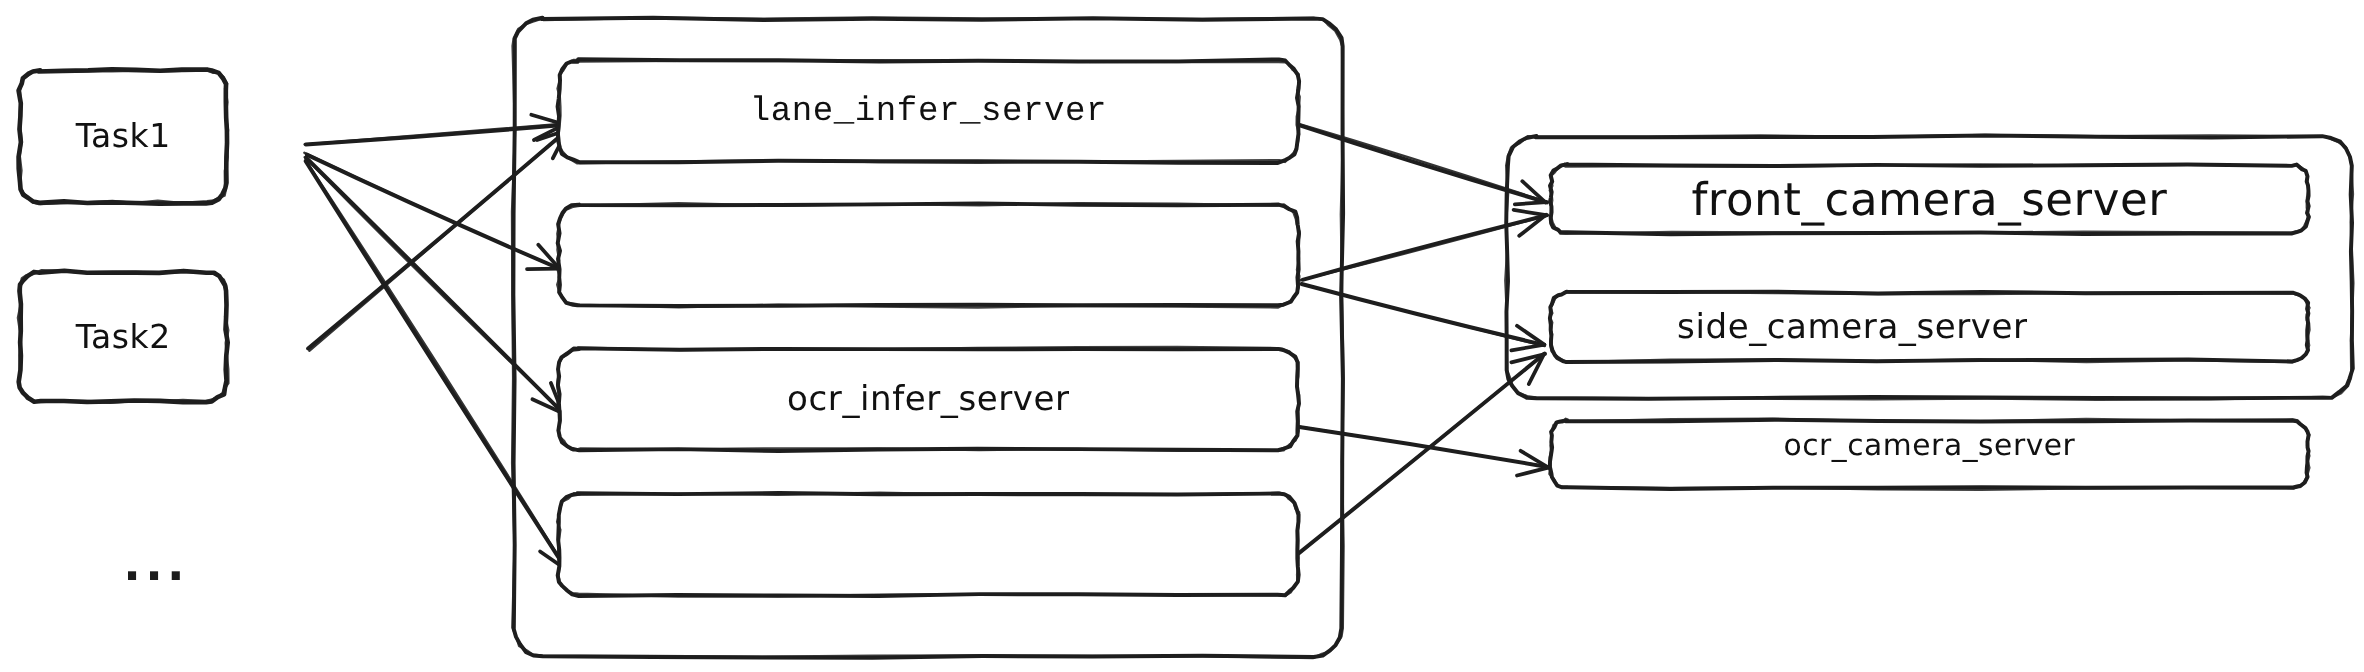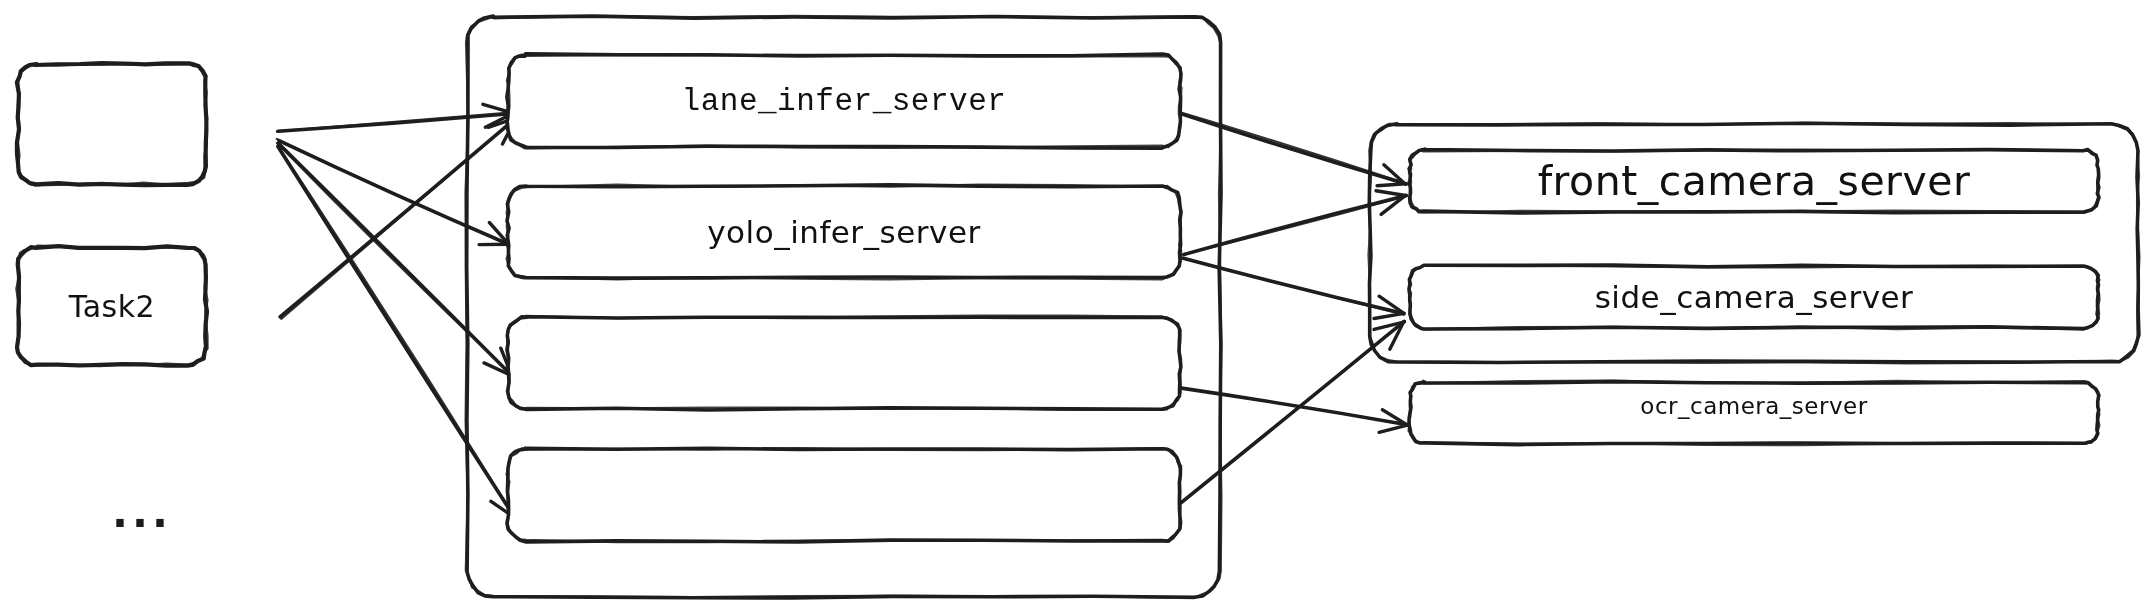--- a/index.html
+++ b/index.html
@@ -182,20 +182,21 @@
         <path d="M1424.0 266.0 L1518.3 266.0 L1612.6 266.0 L1706.9 266.0 L1801.1 266.0 L1895.4 266.0 L1989.7 266.0 L2084.0 266.0 L2088.3 266.7 L2092.2 268.7 L2095.3 271.8 L2097.3 275.7 L2098.0 280.0 L2098.0 284.9 L2098.0 289.7 L2098.0 294.6 L2098.0 299.4 L2098.0 304.3 L2098.0 309.1 L2098.0 314.0 L2097.3 318.3 L2095.3 322.2 L2092.2 325.3 L2088.3 327.3 L2084.0 328.0 L1989.7 328.0 L1895.4 328.0 L1801.1 328.0 L1706.9 328.0 L1612.6 328.0 L1518.3 328.0 L1424.0 328.0 L1419.7 327.3 L1415.8 325.3 L1412.7 322.2 L1410.7 318.3 L1410.0 314.0 L1410.0 309.1 L1410.0 304.3 L1410.0 299.4 L1410.0 294.6 L1410.0 289.7 L1410.0 284.9 L1410.0 280.0 L1410.7 275.7 L1412.7 271.8 L1415.8 268.7 L1419.7 266.7 L1424.0 266.0 Z" fill="#ffffff" stroke="none"></path>
         <path d="M1424.9 265.3 L1518.5 265.4 L1612.6 265.1 L1707.3 266.8 L1801.6 265.4 L1895.6 266.5 L1989.9 266.4 L2084.3 266.1 L2088.3 267.3 L2091.3 268.7 L2095.1 271.2 L2098.3 275.3 L2097.4 280.8 L2098.5 284.8 L2097.7 288.8 L2098.2 293.9 L2097.5 300.1 L2097.5 304.9 L2097.7 309.7 L2097.1 313.7 L2098.2 318.2 L2096.3 321.9 L2092.3 325.7 L2088.1 327.4 L2083.9 328.6 L1989.5 326.9 L1895.4 327.2 L1800.6 327.4 L1706.0 328.4 L1613.5 327.3 L1518.0 328.6 L1423.3 329.0 L1420.7 328.2 L1415.6 325.5 L1413.6 323.0 L1411.3 318.3 L1410.0 313.7 L1410.0 309.8 L1410.3 305.3 L1409.7 299.7 L1409.8 295.3 L1409.0 289.4 L1409.9 283.9 L1409.4 279.3 L1410.8 276.5 L1412.5 270.9 L1416.6 268.4 L1419.6 267.7 L1424.1 265.2 Z" fill="none" stroke="#1e1e1e" stroke-width="3.6" stroke-linecap="round" stroke-linejoin="round"></path>
         <path d="M1424.0 266.0 L1517.6 265.4 L1613.5 266.4 L1707.6 267.4 L1801.5 267.3 L1895.3 266.4 L1990.6 265.9 L2084.8 266.9 L2089.0 268.2 L2092.7 269.1 L2096.0 273.2 L2097.1 276.3 L2099.5 279.8 L2096.9 286.2 L2097.0 291.0 L2099.1 293.7 L2099.5 299.9 L2098.3 304.9 L2098.2 308.3 L2099.2 314.0 L2097.4 319.2 L2095.4 322.9 L2090.9 326.2 L2088.9 327.4 L2084.5 329.3 L1989.9 327.6 L1896.7 329.2 L1799.7 326.6 L1707.4 328.4 L1612.6 326.9 L1518.4 327.1 L1424.6 329.4 L1419.9 327.0 L1417.0 325.0 L1412.9 322.1 L1410.5 319.2 L1409.6 314.5 L1409.8 308.3 L1411.1 303.9 L1409.8 300.4 L1411.1 293.1 L1409.0 288.4 L1411.2 284.7 L1409.7 280.0 L1412.1 275.0 L1414.1 270.6 L1416.5 268.5 L1420.5 267.1 L1423.5 265.0 Z" fill="none" stroke="#1e1e1e" stroke-width="2.232" stroke-linecap="round" stroke-linejoin="round" opacity="0.85"></path>
       </g>
       <g>
         <path d="M1424.0 382.0 L1518.3 382.0 L1612.6 382.0 L1706.9 382.0 L1801.1 382.0 L1895.4 382.0 L1989.7 382.0 L2084.0 382.0 L2088.3 382.7 L2092.2 384.7 L2095.3 387.8 L2097.3 391.7 L2098.0 396.0 L2098.0 400.9 L2098.0 405.7 L2098.0 410.6 L2098.0 415.4 L2098.0 420.3 L2098.0 425.1 L2098.0 430.0 L2097.3 434.3 L2095.3 438.2 L2092.2 441.3 L2088.3 443.3 L2084.0 444.0 L1989.7 444.0 L1895.4 444.0 L1801.1 444.0 L1706.9 444.0 L1612.6 444.0 L1518.3 444.0 L1424.0 444.0 L1419.7 443.3 L1415.8 441.3 L1412.7 438.2 L1410.7 434.3 L1410.0 430.0 L1410.0 425.1 L1410.0 420.3 L1410.0 415.4 L1410.0 410.6 L1410.0 405.7 L1410.0 400.9 L1410.0 396.0 L1410.7 391.7 L1412.7 387.8 L1415.8 384.7 L1419.7 382.7 L1424.0 382.0 Z" fill="#ffffff" stroke="none"></path>
         <path d="M1423.4 383.0 L1517.9 383.0 L1613.4 381.6 L1707.2 382.7 L1800.2 383.1 L1895.8 382.9 L1990.5 382.3 L2084.7 382.6 L2088.1 382.9 L2091.3 385.7 L2095.6 388.9 L2097.6 392.0 L2098.7 395.5 L2097.7 401.5 L2097.8 406.8 L2098.7 410.1 L2097.7 414.9 L2097.6 421.1 L2097.2 424.6 L2096.9 429.8 L2097.8 433.5 L2095.3 438.6 L2091.7 441.4 L2088.3 442.3 L2084.7 443.2 L1990.8 443.1 L1896.2 443.5 L1801.4 443.0 L1707.2 443.5 L1611.9 443.5 L1518.8 444.6 L1424.9 442.9 L1420.1 443.0 L1415.7 441.5 L1413.5 438.2 L1410.8 433.7 L1410.4 430.6 L1409.0 424.2 L1409.1 419.6 L1409.7 415.7 L1410.6 409.7 L1411.0 406.6 L1410.3 401.9 L1410.8 395.9 L1410.1 392.6 L1413.0 388.5 L1415.0 384.0 L1418.6 383.1 L1424.8 382.0 Z" fill="none" stroke="#1e1e1e" stroke-width="3.6" stroke-linecap="round" stroke-linejoin="round"></path>
         <path d="M1422.6 383.3 L1519.8 381.1 L1611.4 380.7 L1705.9 382.7 L1799.7 383.2 L1896.5 380.9 L1988.4 382.3 L2084.1 381.2 L2088.6 382.2 L2091.6 385.5 L2096.6 389.2 L2096.4 391.6 L2099.4 395.1 L2097.6 401.4 L2097.4 405.1 L2098.3 409.9 L2099.4 414.4 L2097.9 419.2 L2099.4 425.2 L2098.4 428.8 L2096.7 434.4 L2093.9 439.7 L2091.1 442.7 L2089.3 442.5 L2085.4 444.0 L1990.7 443.5 L1894.4 443.8 L1800.9 445.2 L1707.1 444.8 L1613.5 443.2 L1517.3 443.7 L1425.3 442.7 L1418.2 442.4 L1416.4 441.7 L1413.4 436.9 L1411.1 433.8 L1408.6 430.9 L1409.4 423.7 L1409.0 421.4 L1408.8 416.2 L1410.1 409.6 L1409.6 405.3 L1410.5 401.4 L1410.7 394.9 L1410.7 392.6 L1412.2 386.6 L1416.2 383.7 L1420.8 383.8 L1423.3 380.7 Z" fill="none" stroke="#1e1e1e" stroke-width="2.232" stroke-linecap="round" stroke-linejoin="round" opacity="0.85"></path>
       </g>
     </svg>
+<div class="nodelabel" style="left: 18px; top: 64px; width: 188px; height: 120px; font-size: 30px;">Task1</div>
     <div class="nodelabel" style="left: 18px; top: 247px; width: 188px; height: 118px; font-size: 30px;">Task2</div>
     <div class="nodelabel" style="left: 508px; top: 55px; width: 672px; height: 92px; font-size: 31px; font-family: Liberation Mono, monospace;">lane_infer_server</div>
-    <div class="nodelabel" style="left: 508px; top: 186px; width: 672px; height: 92px; font-size: 31px;">yolo_infer_server</div>
+    <div class="nodelabel" style="left: 508px; top: 317px; width: 672px; height: 92px; font-size: 31px;">ocr_infer_server</div>
     <div class="nodelabel" style="left: 1410px; top: 150px; width: 688px; height: 62px; font-size: 41px;">front_camera_server</div>
-    <div class="nodelabel" style="left: 1410px; top: 266px; width: 688px; height: 62px; font-size: 31px;">side_camera_server</div>
-    <div class="nodelabel" style="left: 1410px; top: 382px; width: 688px; height: 47px; font-size: 23px;">ocr_camera_server</div>
+    <div class="nodelabel" style="left: 1340px; top: 266px; width: 688px; height: 62px; font-size: 31px;">side_camera_server</div>
+    <div class="nodelabel" style="left: 1410px; top: 382px; width: 688px; height: 47px; font-size: 27px;">ocr_camera_server</div>
     <div class="ellipsis" style="left: 112px; top: 492px;">...</div>
   </div>
 
 </body></html>

